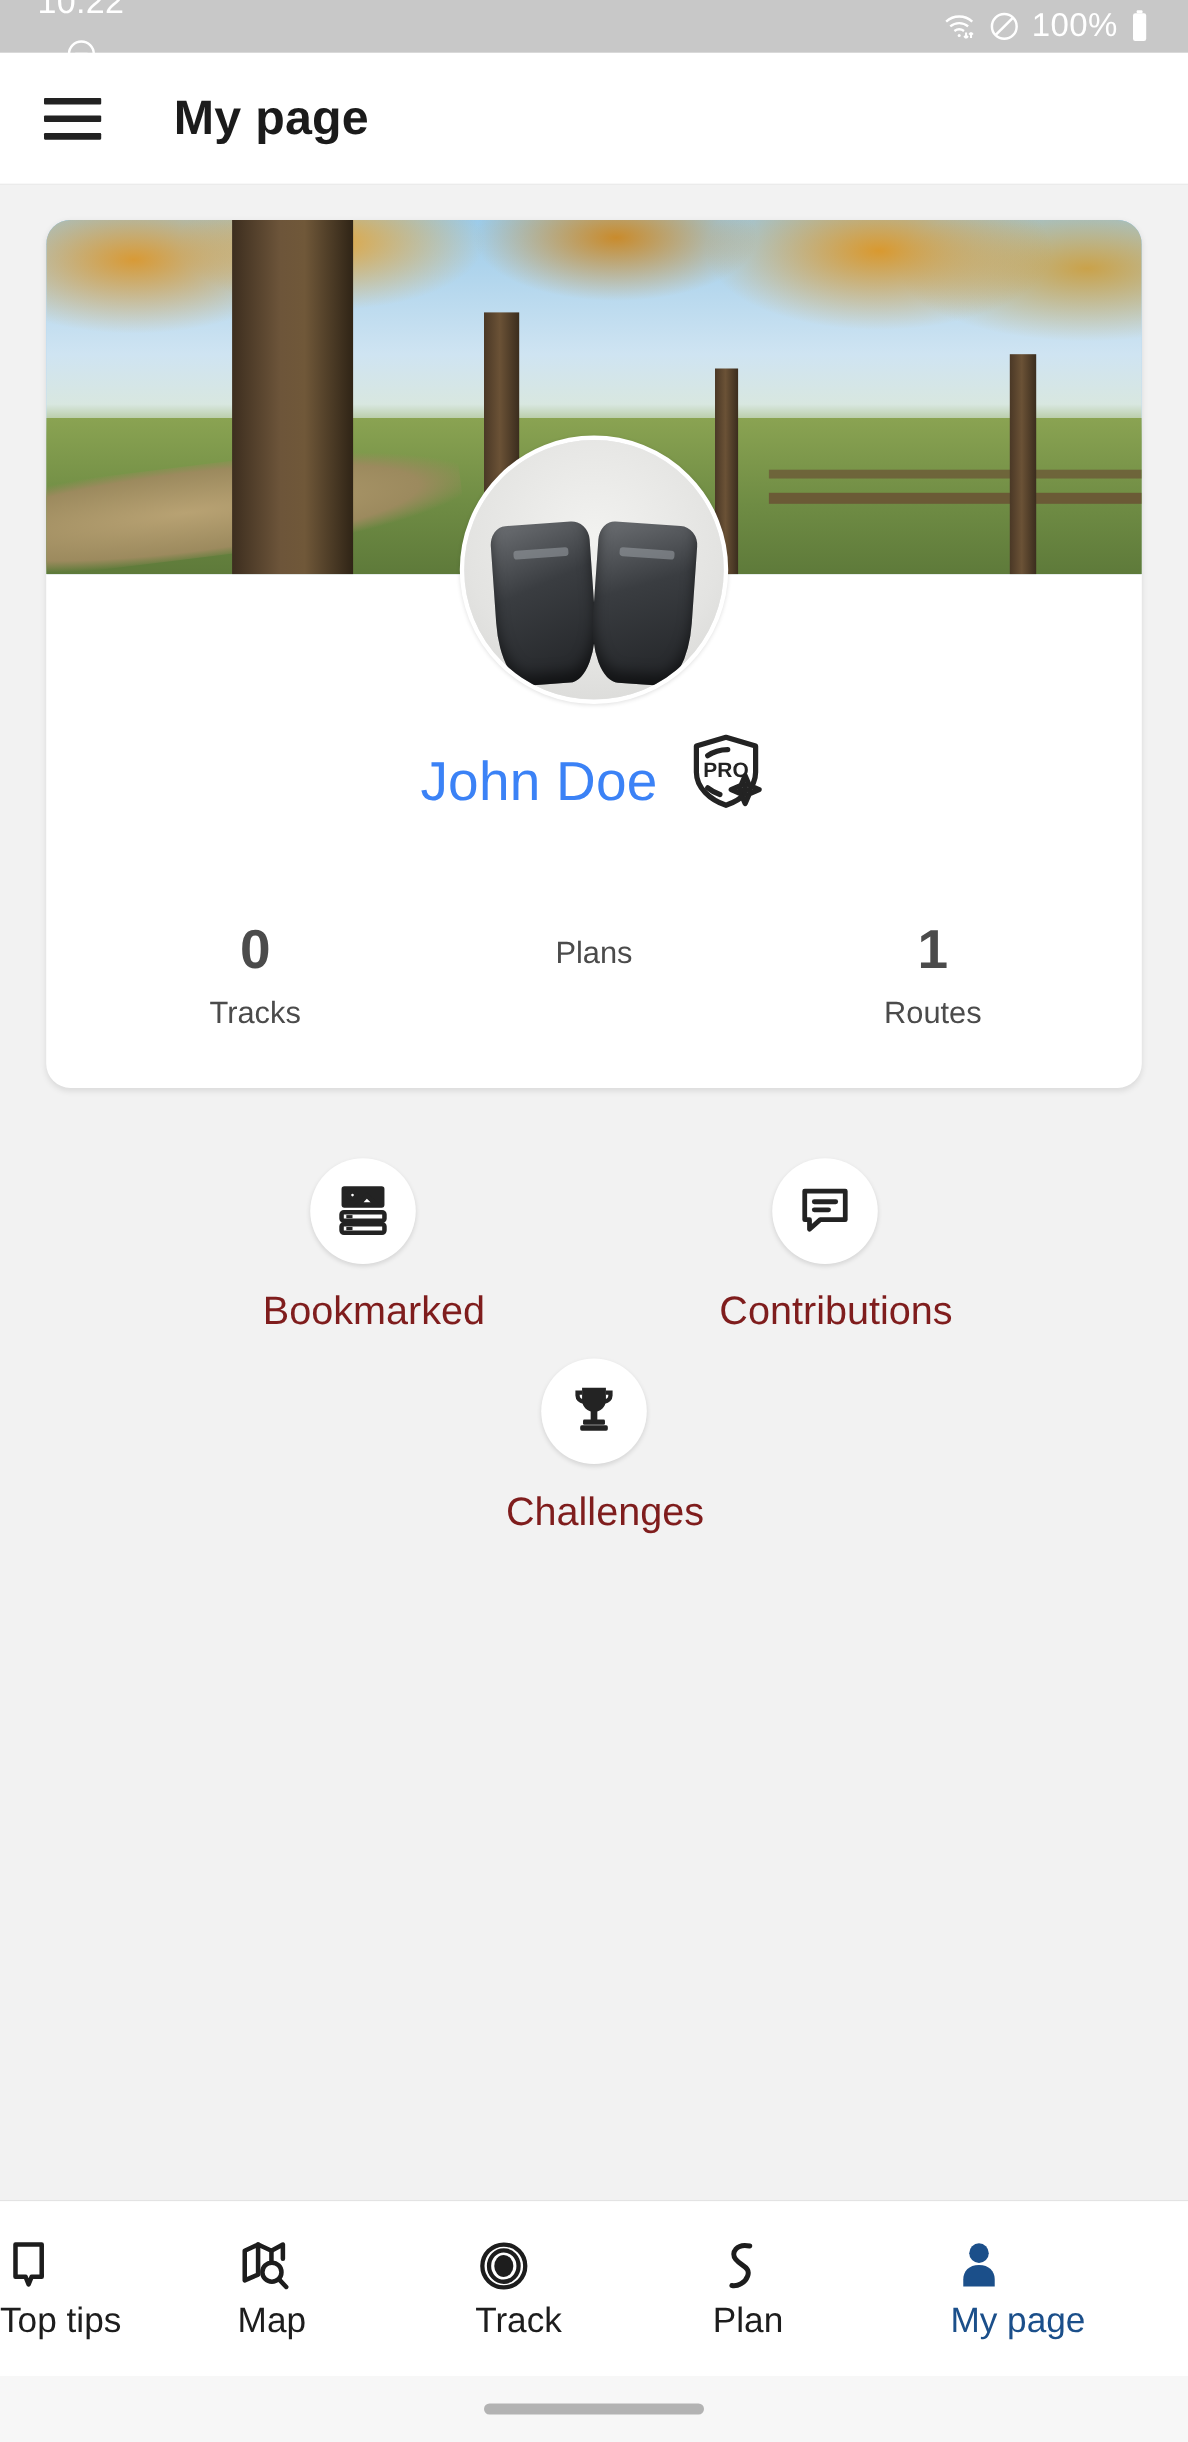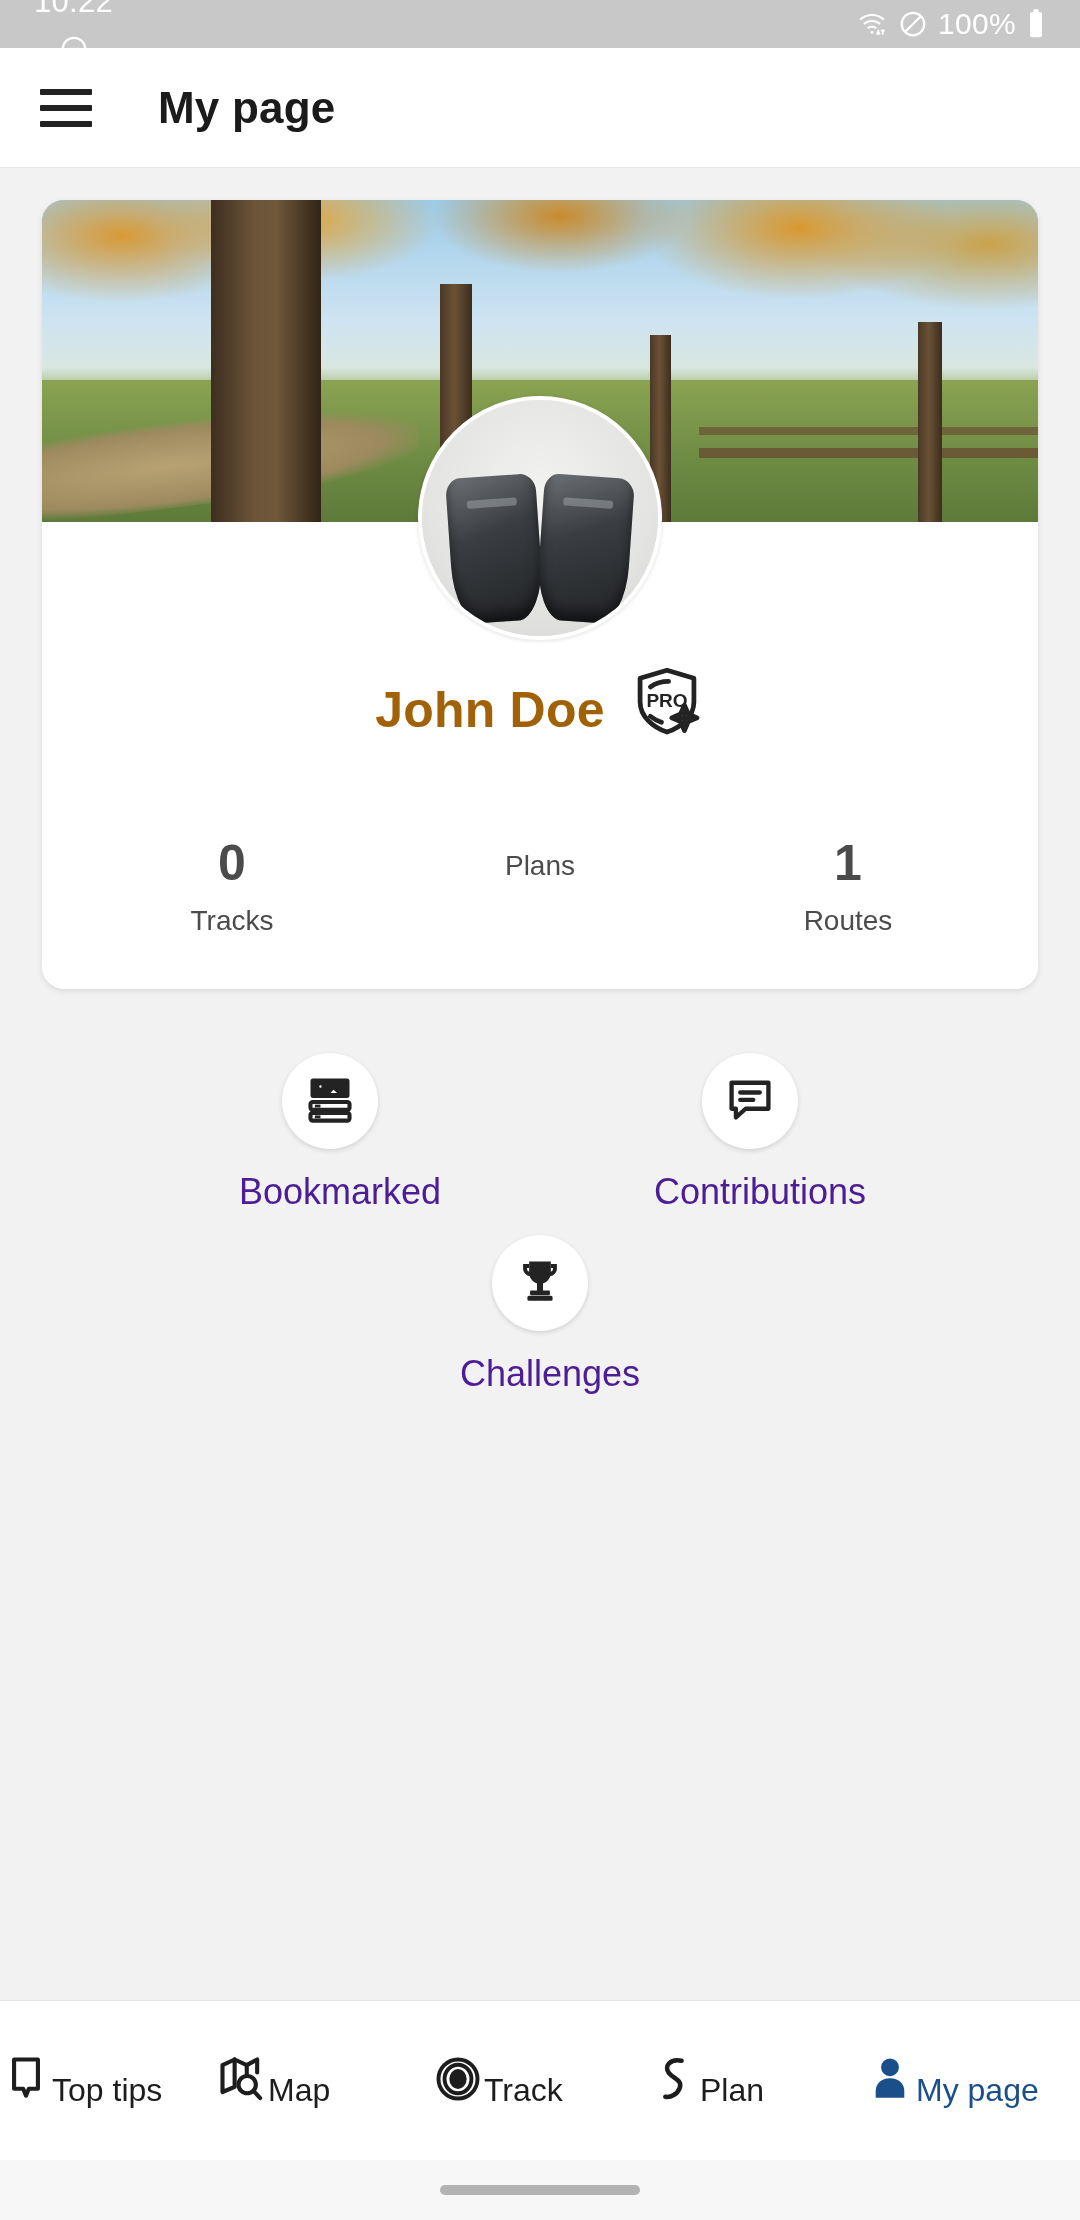--- a/index.html
+++ b/index.html
@@ -86,21 +86,21 @@
   }
   .avatar .boot.l{ left:12%; transform:rotate(-4deg); }
   .avatar .boot.r{ right:12%; transform:rotate(4deg); }
   .avatar .lace{ position:absolute; top:16%; width:56%; height:5%; left:22%;
     background:#9aa0a6; opacity:.55; border-radius:3px; }
   .avatar .hand{ position:absolute; left:30%; bottom:16%; width:18%; height:22%;
     border-radius:40%; background:#d9a982; }
 
   .card-body{ padding:142px 0 52px 0; text-align:center; }
   .name-row{ display:flex; align-items:center; justify-content:center; gap:24px; }
-  .name{ font-size:50px; font-weight:700; color:#a16207; letter-spacing:.2px;margin-top:16px; }
+  .name{ font-size:50px; font-weight:400; color:#3b82f6; letter-spacing:.2px;margin-top:16px; }
   .pro-badge{ width:76px; height:76px; }
   .profile-link{
     margin-top:28px; font-size:37px; color:#1b6a8b; letter-spacing:.1px;
     cursor:pointer;
   }
   .stats{
     margin-top:96px; display:flex; justify-content:space-around;
     padding:0 36px;
   }
   .stat{ flex:1; text-align:center; }
@@ -110,29 +110,29 @@
   
   .shortcuts{ margin-top:64px; padding:0 120px; }
   .sc-row{ display:flex; justify-content:center; gap:152px; margin-bottom:22px; }
   .sc{ width:268px; display:flex; flex-direction:column; align-items:center;
     cursor:pointer; }
   .sc-circle{
     width:96px; height:96px; border-radius:50%; background:#ffffff;
     display:flex; align-items:center; justify-content:center;
     box-shadow:0 2px 5px rgba(0,0,0,.13);
   }
-  .sc-label{ margin-top:22px; font-size:36px; color:#4c1d95; white-space:nowrap;margin-left:20px; }
+  .sc-label{ margin-top:22px; font-size:36px; color:#7f1d1d; white-space:nowrap;margin-left:20px; }
 
   
   .bottomnav{
     position:absolute; left:0; bottom:60px; width:1080px; height:160px;
     background:#ffffff; border-top:1px solid #e3e3e3;
     display:flex; align-items:center;
   }
-  .nav-item{ flex:1; display:flex; flex-direction:row; align-items:flex-end;
+  .nav-item{ flex:1; display:flex; flex-direction:column; align-items:flex-start;
     cursor:pointer; }
   .nav-label{ font-size:32px; color:#1d1d1d; }
   .nav-item.active .nav-label{ color:#1b4f8a; font-weight:400; }
   .gesture-wrap{ position:absolute; left:0; bottom:0; width:1080px; height:60px;
     background:#f7f7f7; display:flex; align-items:center; justify-content:center; }
   .gesture{ width:200px; height:10px; border-radius:6px; background:#b3b3b3; }
 </style>
 </head>
 <body>
 

